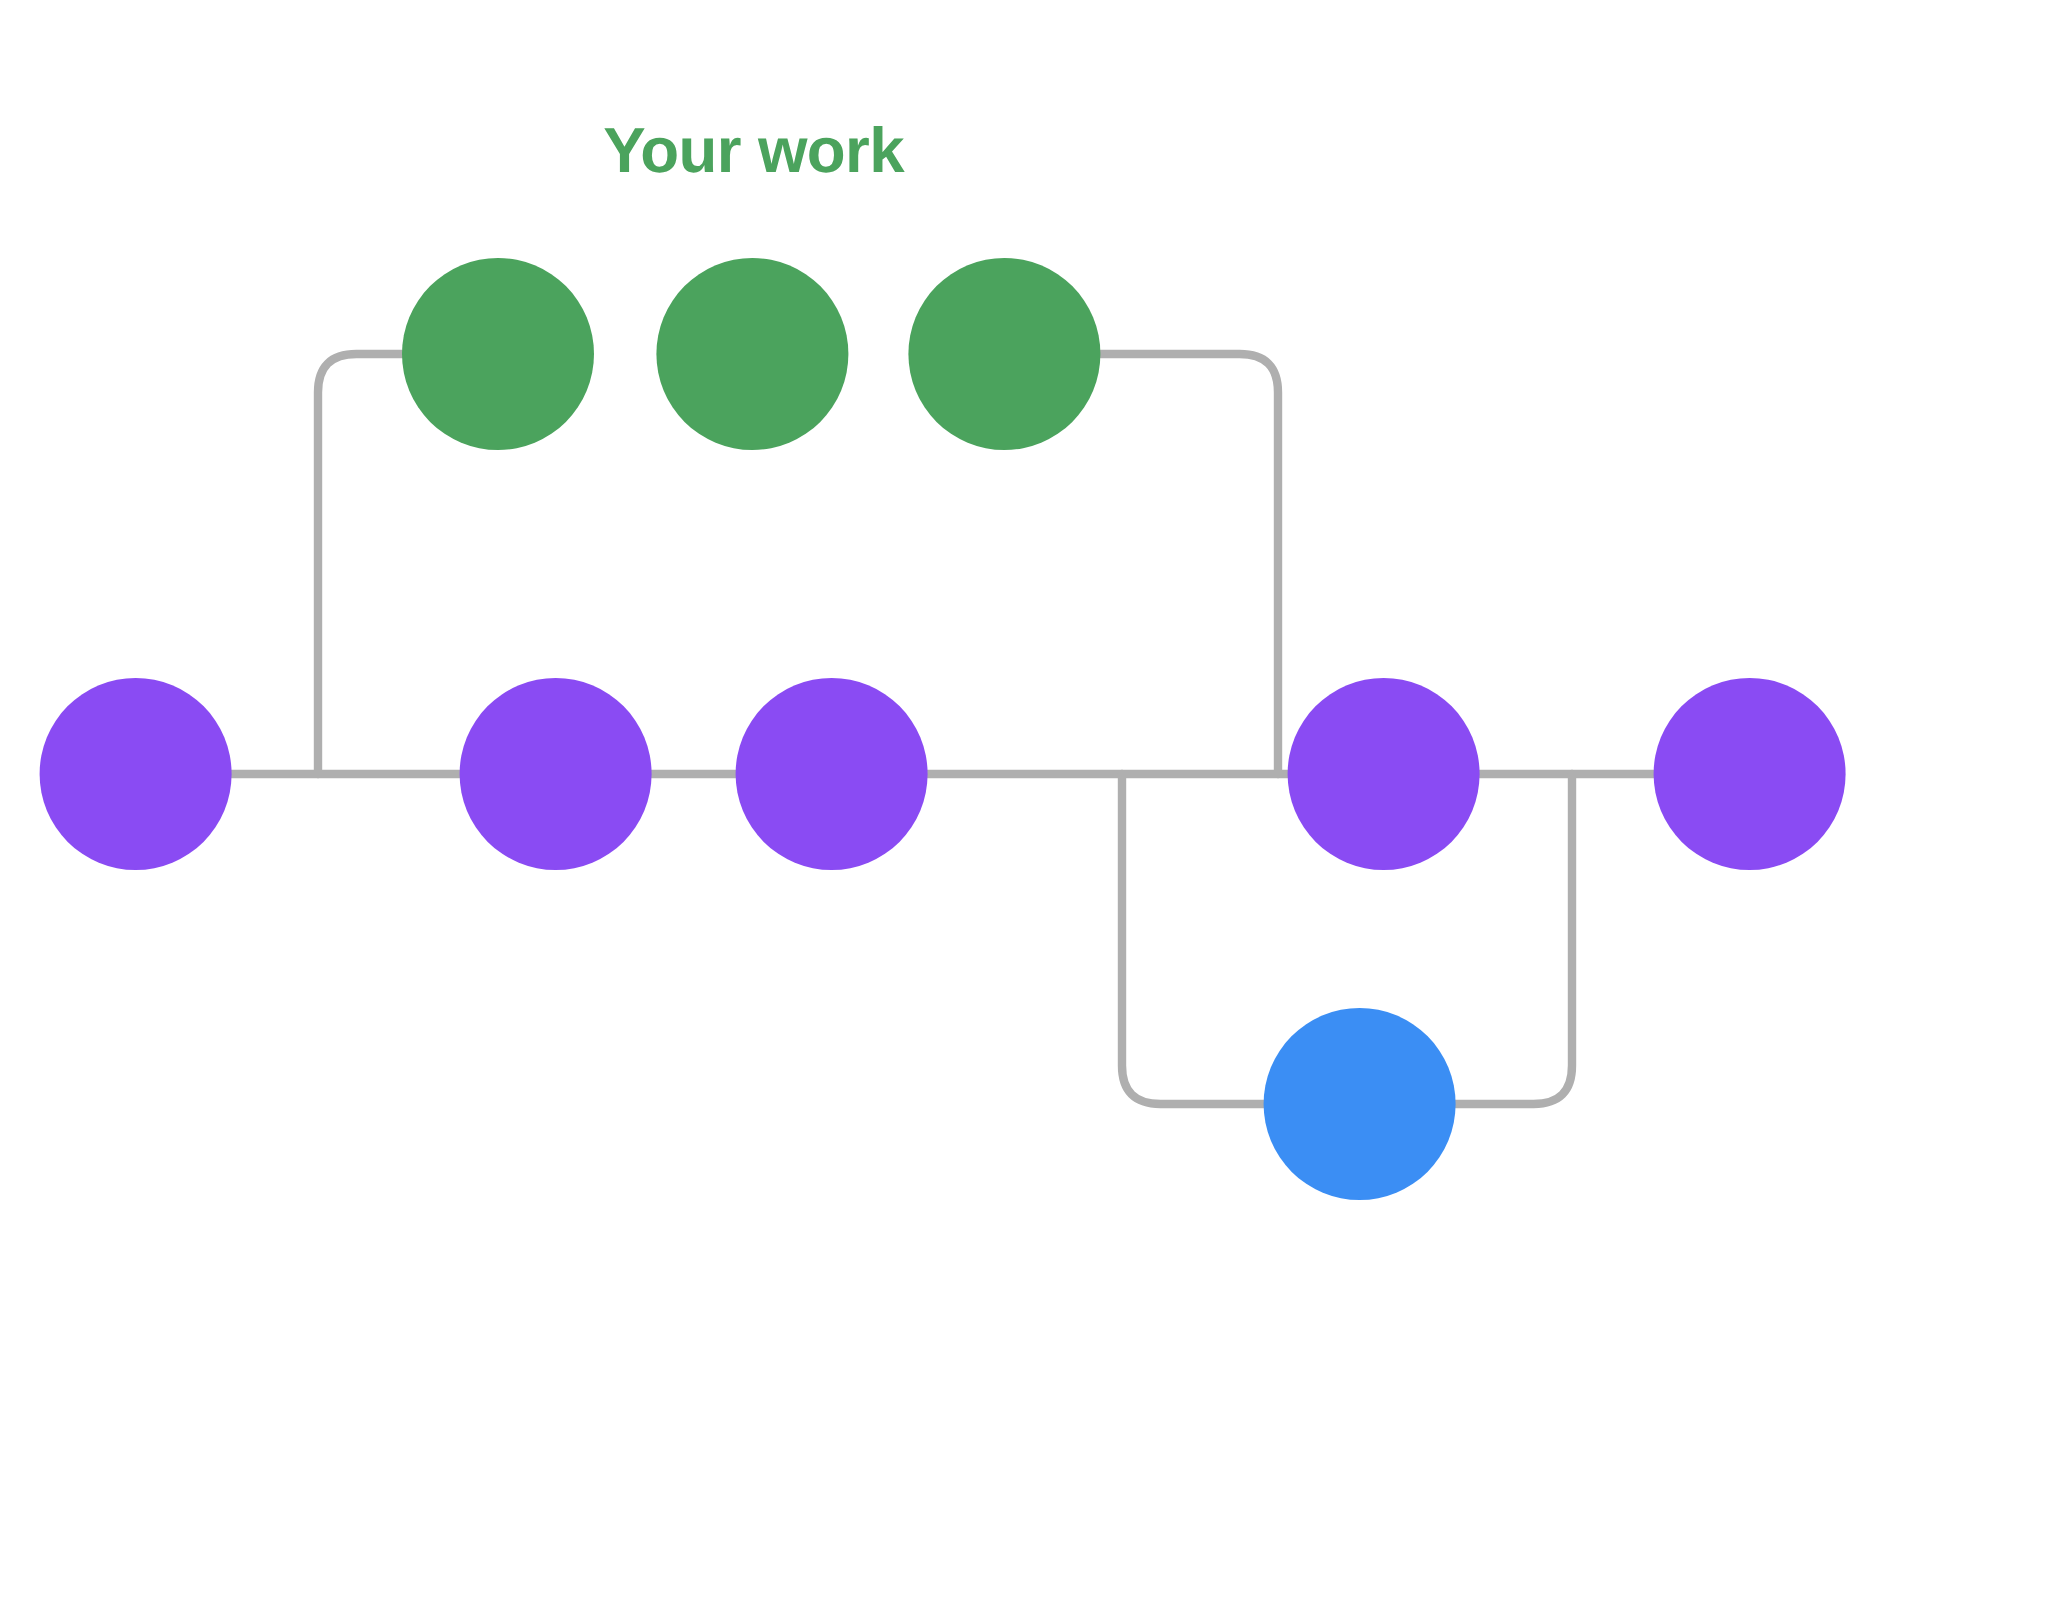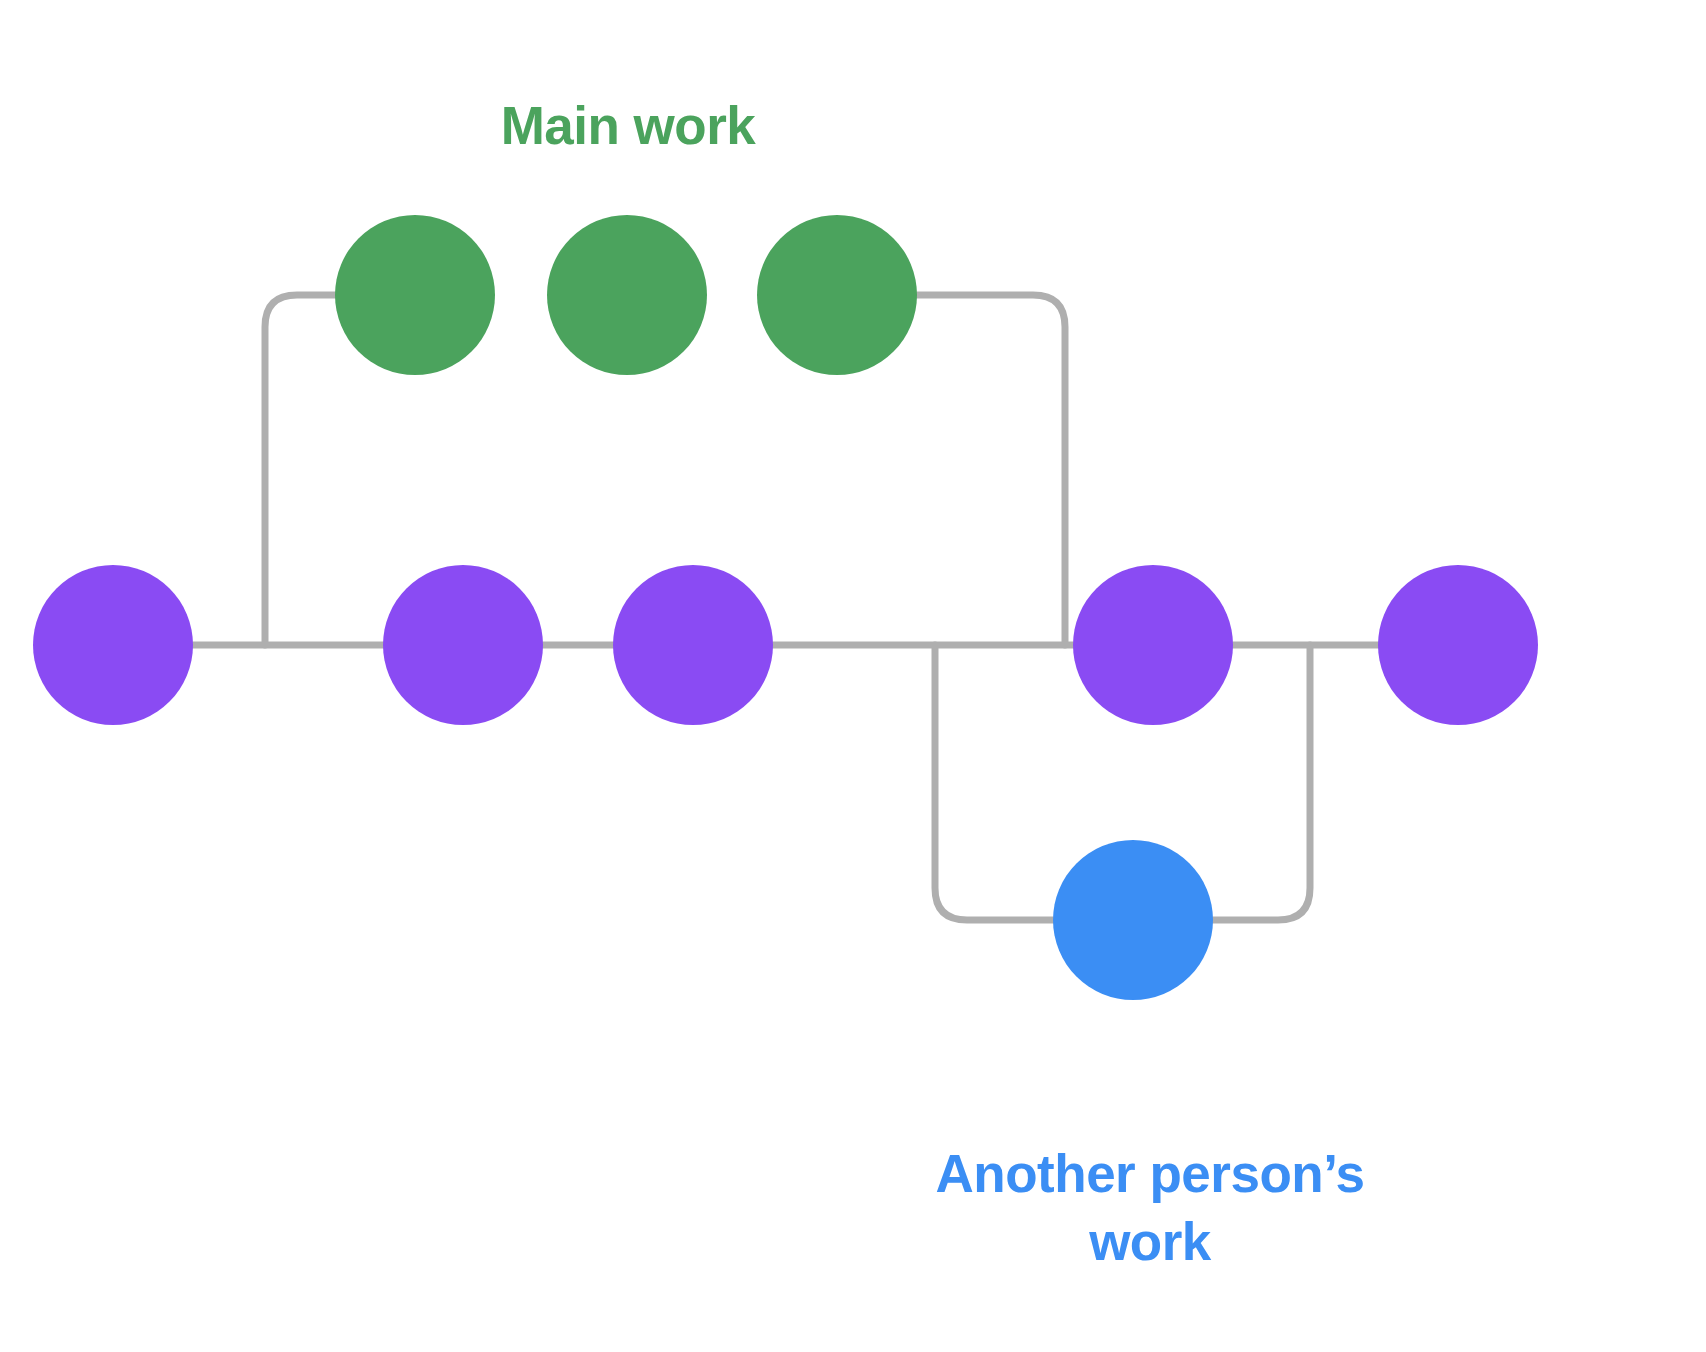--- a/index.html
+++ b/index.html
@@ -87,19 +87,17 @@
       <circle cx="1458" cy="645" r="80" fill="#8A4BF3"></circle>
 
       <circle cx="415" cy="295" r="80" fill="#4BA35D"></circle>
       <circle cx="627" cy="295" r="80" fill="#4BA35D"></circle>
       <circle cx="837" cy="295" r="80" fill="#4BA35D"></circle>
 
       <circle cx="1133" cy="920" r="80" fill="#3B8EF4"></circle>
     </g>
   </svg>
 
-  <div class="branch-label" id="label-your-work">Main work</div>
+  <div class="branch-label" id="label-your-work">Your work</div>
 
 
-  <div class="branch-label" id="label-another-person">Another person’s
-work</div>
 
 </div>
 
 </body></html>

